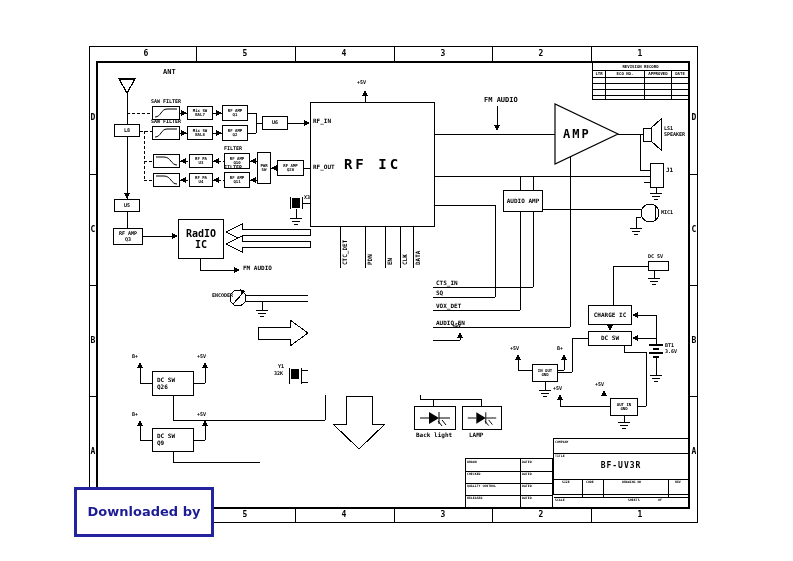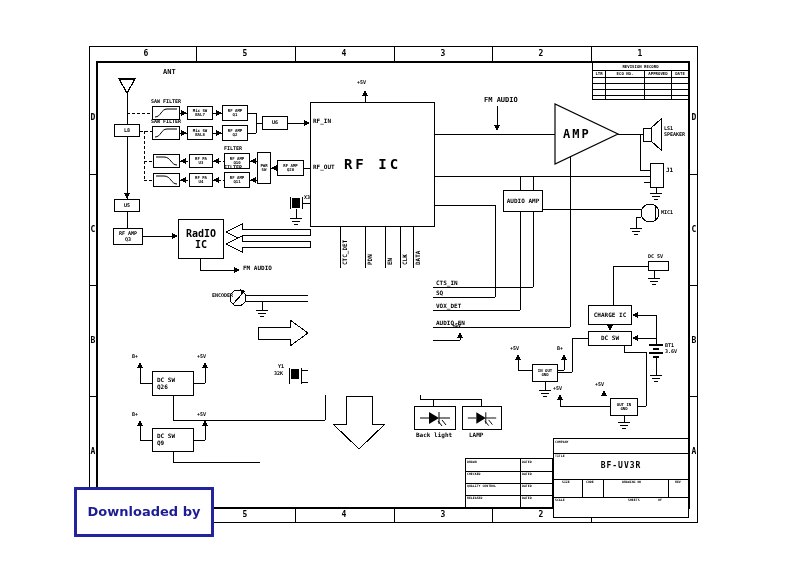--- a/index.html
+++ b/index.html
@@ -380,21 +380,21 @@
       <span class="tbl3">QUALITY CONTROL</span>
       <span class="tbl3" style="left:56px;">DATED</span>
       </div>
     <div style="position:absolute;left:0;top:36px;width:100%;height:12px;">
         <i style="position:absolute;left:54px;top:0;height:100%;border-left:1px solid #000;"></i>
       <span class="tbl3">RELEASED</span>
       <span class="tbl3" style="left:56px;">DATED</span>
       </div>
   </div>
 
-  <div class="tb" style="left:553px;top:438px;width:136px;height:80px;">
+  <div class="tb" style="left:553px;top:438px;width:136px;height:57px;">
     <div style="position:absolute;left:0;top:0;width:100%;height:14px;border-bottom:1px solid #000;">
       <span class="tbl3">COMPANY</span>
       </div>
     <div style="position:absolute;left:0;top:14px;width:100%;height:26px;border-bottom:1px solid #000;">
       <span class="tbl3">TITLE</span>
       <div style="position:absolute;left:0;top:8px;width:100%;text-align:center;font-size:8px;font-weight:bold;letter-spacing:1px;">BF-UV3R</div>
       </div>
     <div style="position:absolute;left:0;top:40px;width:100%;height:18px;border-bottom:1px solid #000;display:flex;">
       <div style="width:28px;border-right:1px solid #000;position:relative;">
           <span class="tbl3" style="left:8px;">SIZE</span>

